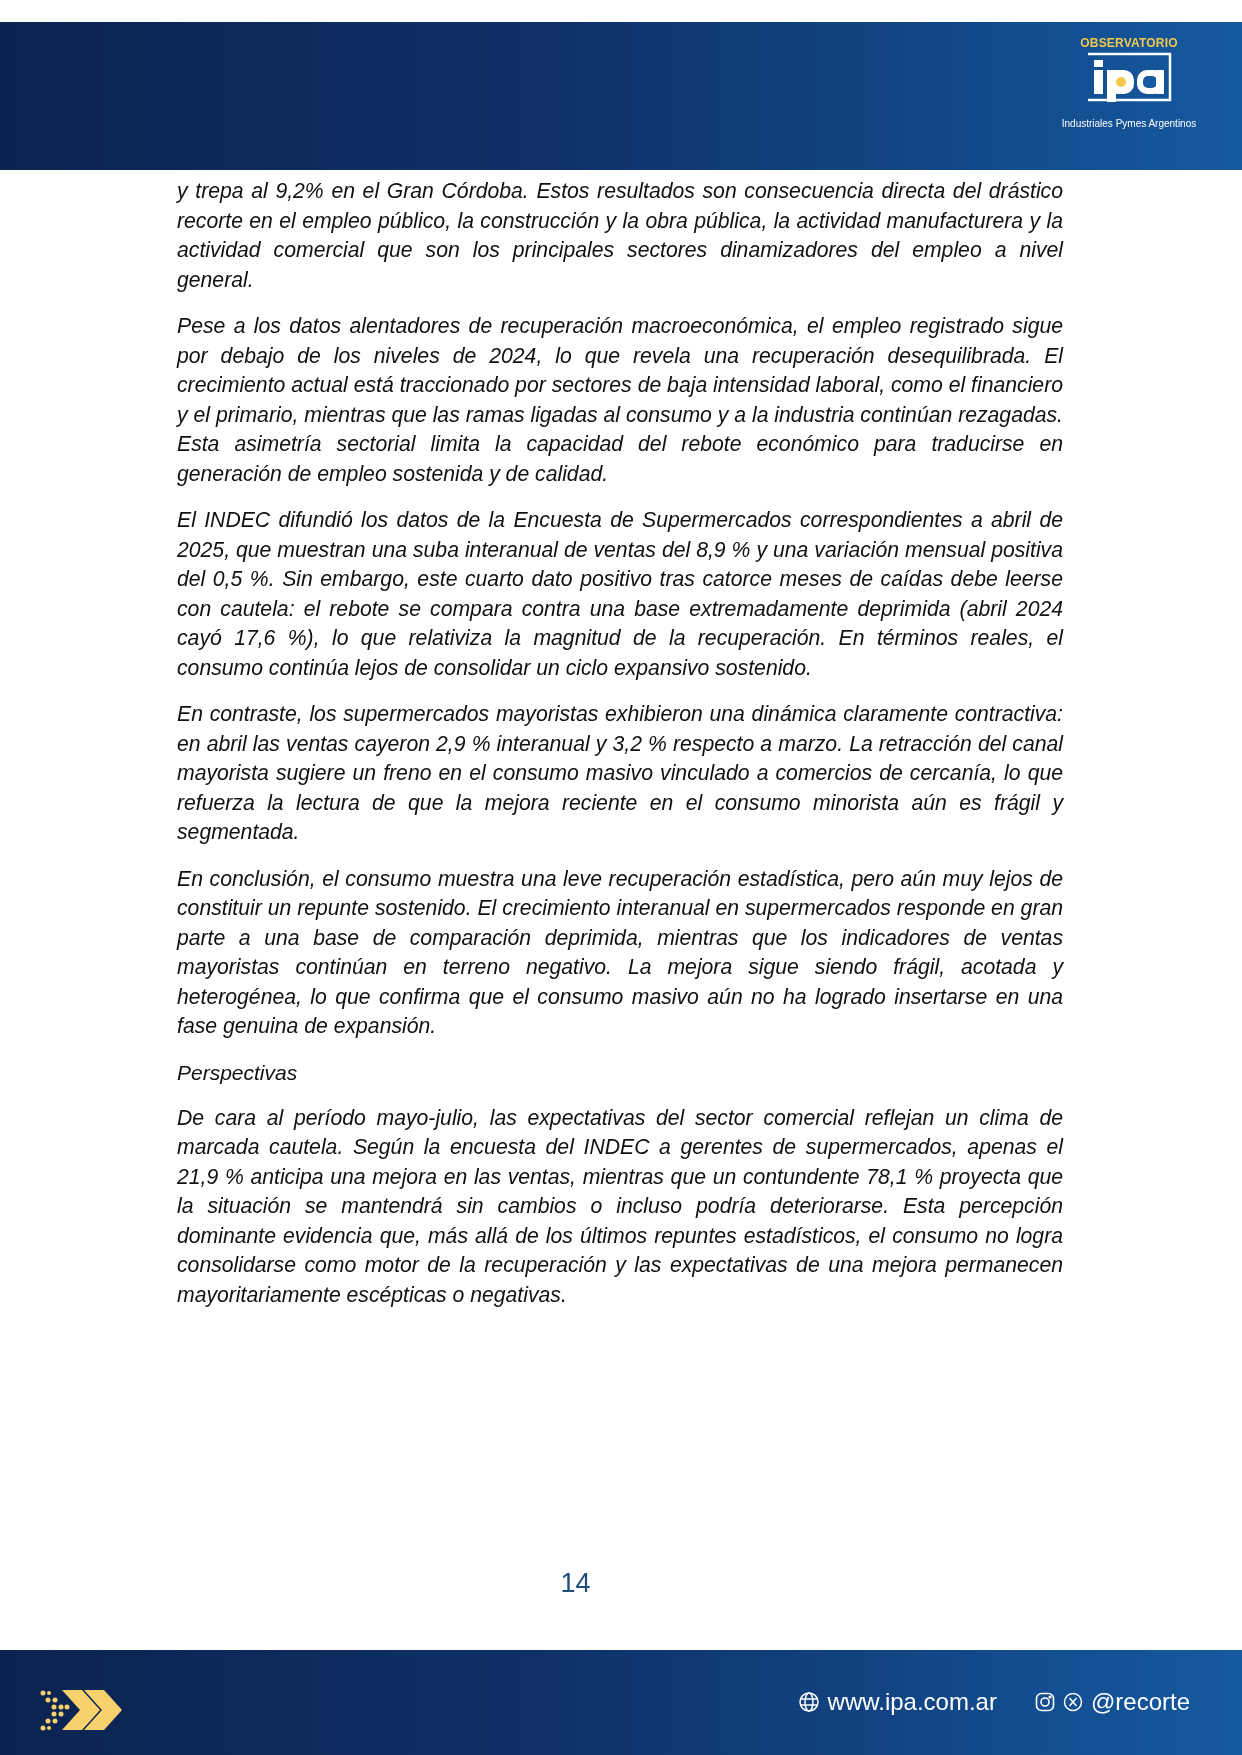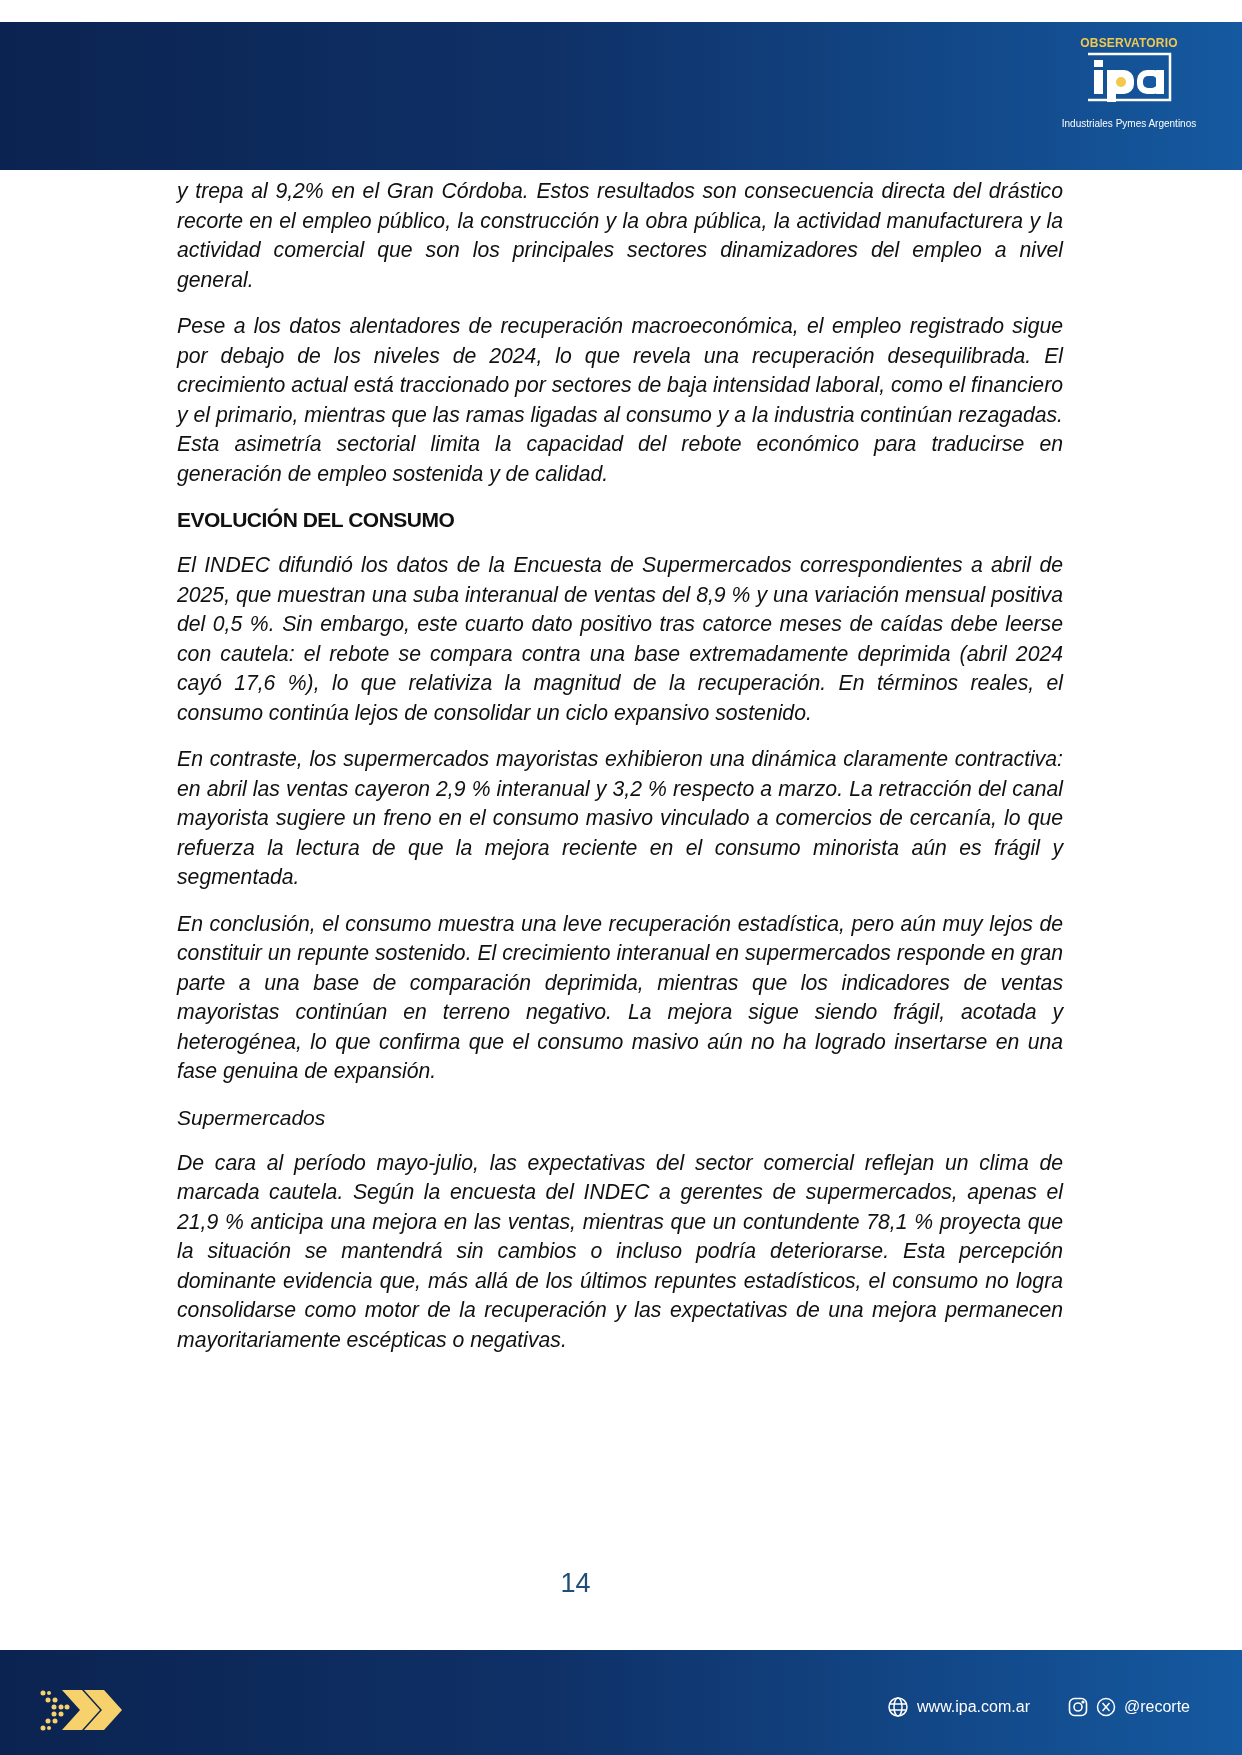--- a/index.html
+++ b/index.html
@@ -28,22 +28,22 @@
   .page-num {
     position: absolute; top: 1568px; left: 0; width: 1151px; text-align: center;
     color: #1f4e79; font-size: 27px;
   }
   .footer {
     position: absolute; left: 0; top: 1650px; width: 1242px; height: 105px;
     background: linear-gradient(90deg, #0b2350 0%, #0f3168 45%, #1559a0 100%);
   }
   .footer-arrows { position: absolute; left: 38px; top: 38px; }
   .footer-links {
-    position: absolute; right: 52px; top: 46px; display: flex; align-items: center;
-    color: #ffffff; font-size: 16px;
+    position: absolute; right: 52px; top: 38px; display: flex; align-items: center;
+    color: #ffffff; font-size: 24px;
   }
   .footer-links .ico { display: inline-flex; align-items: center; margin-right: 8px; }
   .footer-links .gap { width: 38px; }
 </style>
 </head>
 <body>
 
 <div class="header">
   <div class="logo">
     <div class="logo-obs">OBSERVATORIO</div>
@@ -60,25 +60,24 @@
         <rect x="70" y="18" width="8" height="24" fill="#ffffff"></rect>
       </svg>
     </div>
     <div class="logo-sub">Industriales Pymes Argentinos</div>
   </div>
 </div>
 
 <div class="content">
   <p>y trepa al 9,2% en el Gran Córdoba. Estos resultados son consecuencia directa del drástico recorte en el empleo público, la construcción y la obra pública, la actividad manufacturera y la actividad comercial que son los principales sectores dinamizadores del empleo a nivel general.</p>
   <p>Pese a los datos alentadores de recuperación macroeconómica, el empleo registrado sigue por debajo de los niveles de 2024, lo que revela una recuperación desequilibrada. El crecimiento actual está traccionado por sectores de baja intensidad laboral, como el financiero y el primario, mientras que las ramas ligadas al consumo y a la industria continúan rezagadas. Esta asimetría sectorial limita la capacidad del rebote económico para traducirse en generación de empleo sostenida y de calidad.</p>
-  <h2>EVOLUCIÓN DEL CONSUMO</h2>
   <p>El INDEC difundió los datos de la Encuesta de Supermercados correspondientes a abril de 2025, que muestran una suba interanual de ventas del 8,9 % y una variación mensual positiva del 0,5 %. Sin embargo, este cuarto dato positivo tras catorce meses de caídas debe leerse con cautela: el rebote se compara contra una base extremadamente deprimida (abril 2024 cayó 17,6 %), lo que relativiza la magnitud de la recuperación. En términos reales, el consumo continúa lejos de consolidar un ciclo expansivo sostenido.</p>
   <p>En contraste, los supermercados mayoristas exhibieron una dinámica claramente contractiva: en abril las ventas cayeron 2,9 % interanual y 3,2 % respecto a marzo. La retracción del canal mayorista sugiere un freno en el consumo masivo vinculado a comercios de cercanía, lo que refuerza la lectura de que la mejora reciente en el consumo minorista aún es frágil y segmentada.</p>
   <p>En conclusión, el consumo muestra una leve recuperación estadística, pero aún muy lejos de constituir un repunte sostenido. El crecimiento interanual en supermercados responde en gran parte a una base de comparación deprimida, mientras que los indicadores de ventas mayoristas continúan en terreno negativo. La mejora sigue siendo frágil, acotada y heterogénea, lo que confirma que el consumo masivo aún no ha logrado insertarse en una fase genuina de expansión.</p>
-  <h3>Supermercados</h3>
+  <h3>Perspectivas</h3>
   <p>De cara al período mayo-julio, las expectativas del sector comercial reflejan un clima de marcada cautela. Según la encuesta del INDEC a gerentes de supermercados, apenas el 21,9 % anticipa una mejora en las ventas, mientras que un contundente 78,1 % proyecta que la situación se mantendrá sin cambios o incluso podría deteriorarse. Esta percepción dominante evidencia que, más allá de los últimos repuntes estadísticos, el consumo no logra consolidarse como motor de la recuperación y las expectativas de una mejora permanecen mayoritariamente escépticas o negativas.</p>
 </div>
 
 <div class="page-num">14</div>
 
 <div class="footer">
   <div class="footer-arrows">
     <svg width="90" height="46" viewBox="0 0 90 46">
       <g fill="#f7d16b">
         <circle cx="5" cy="5" r="2.5"></circle>

